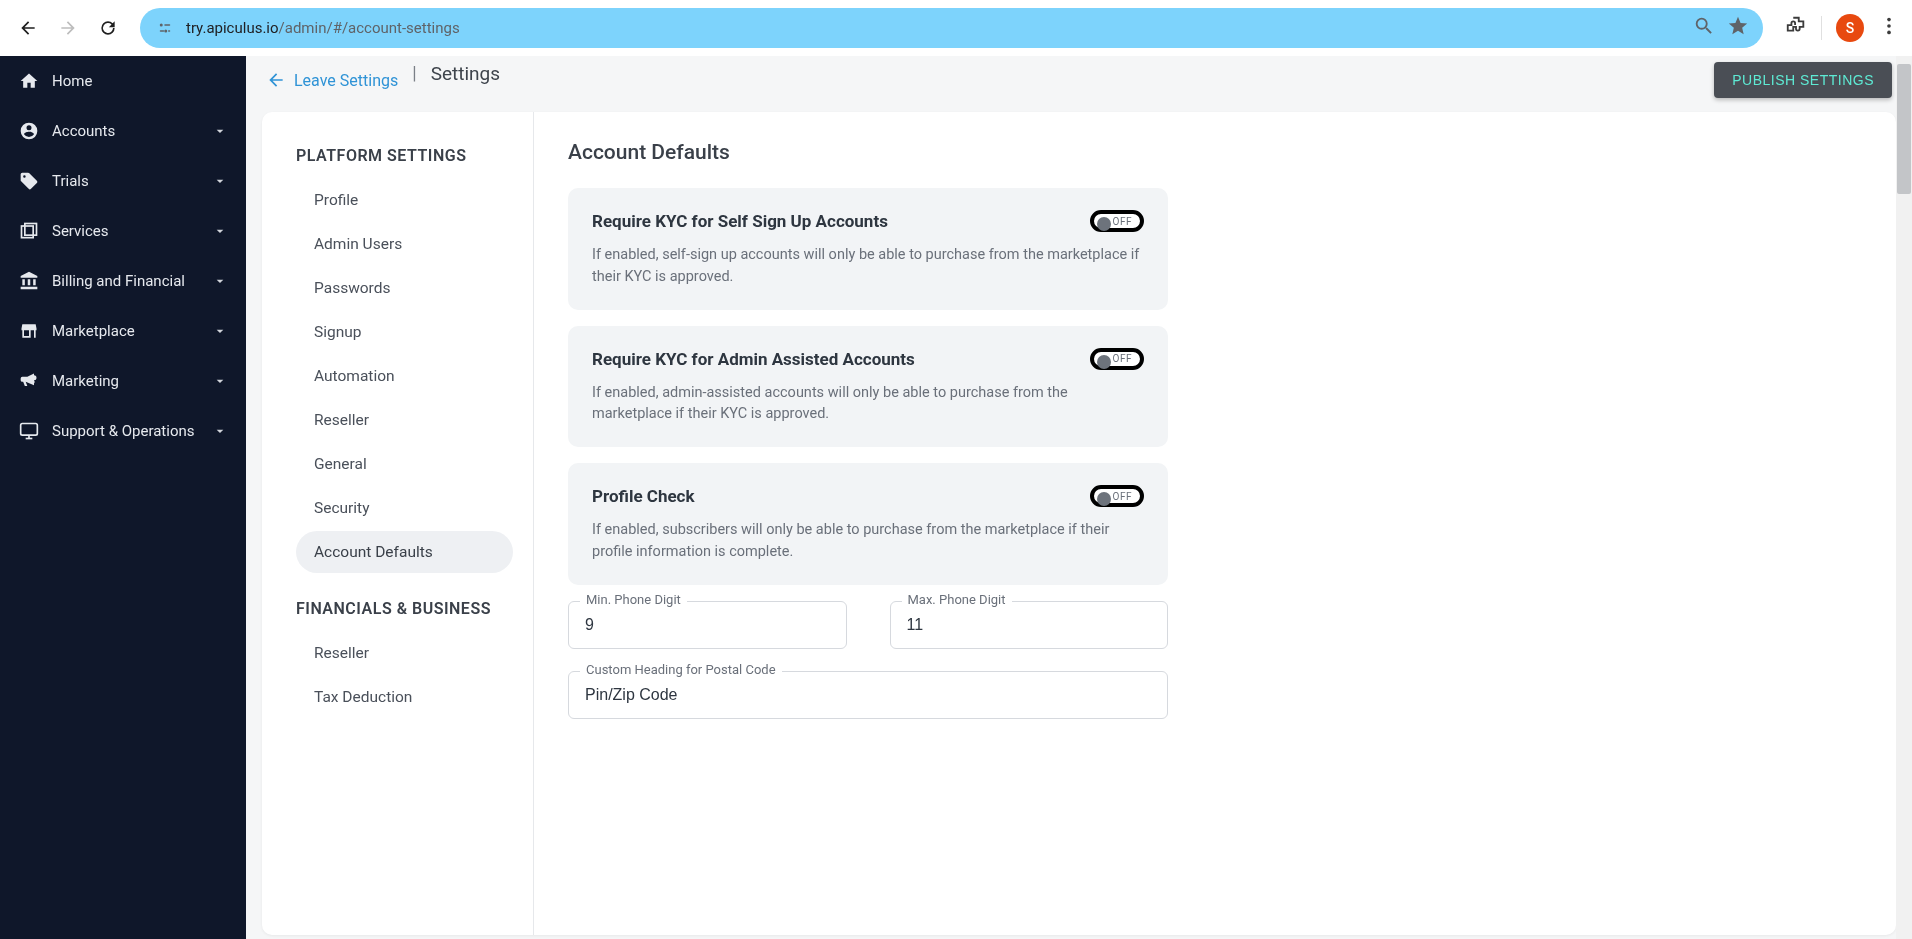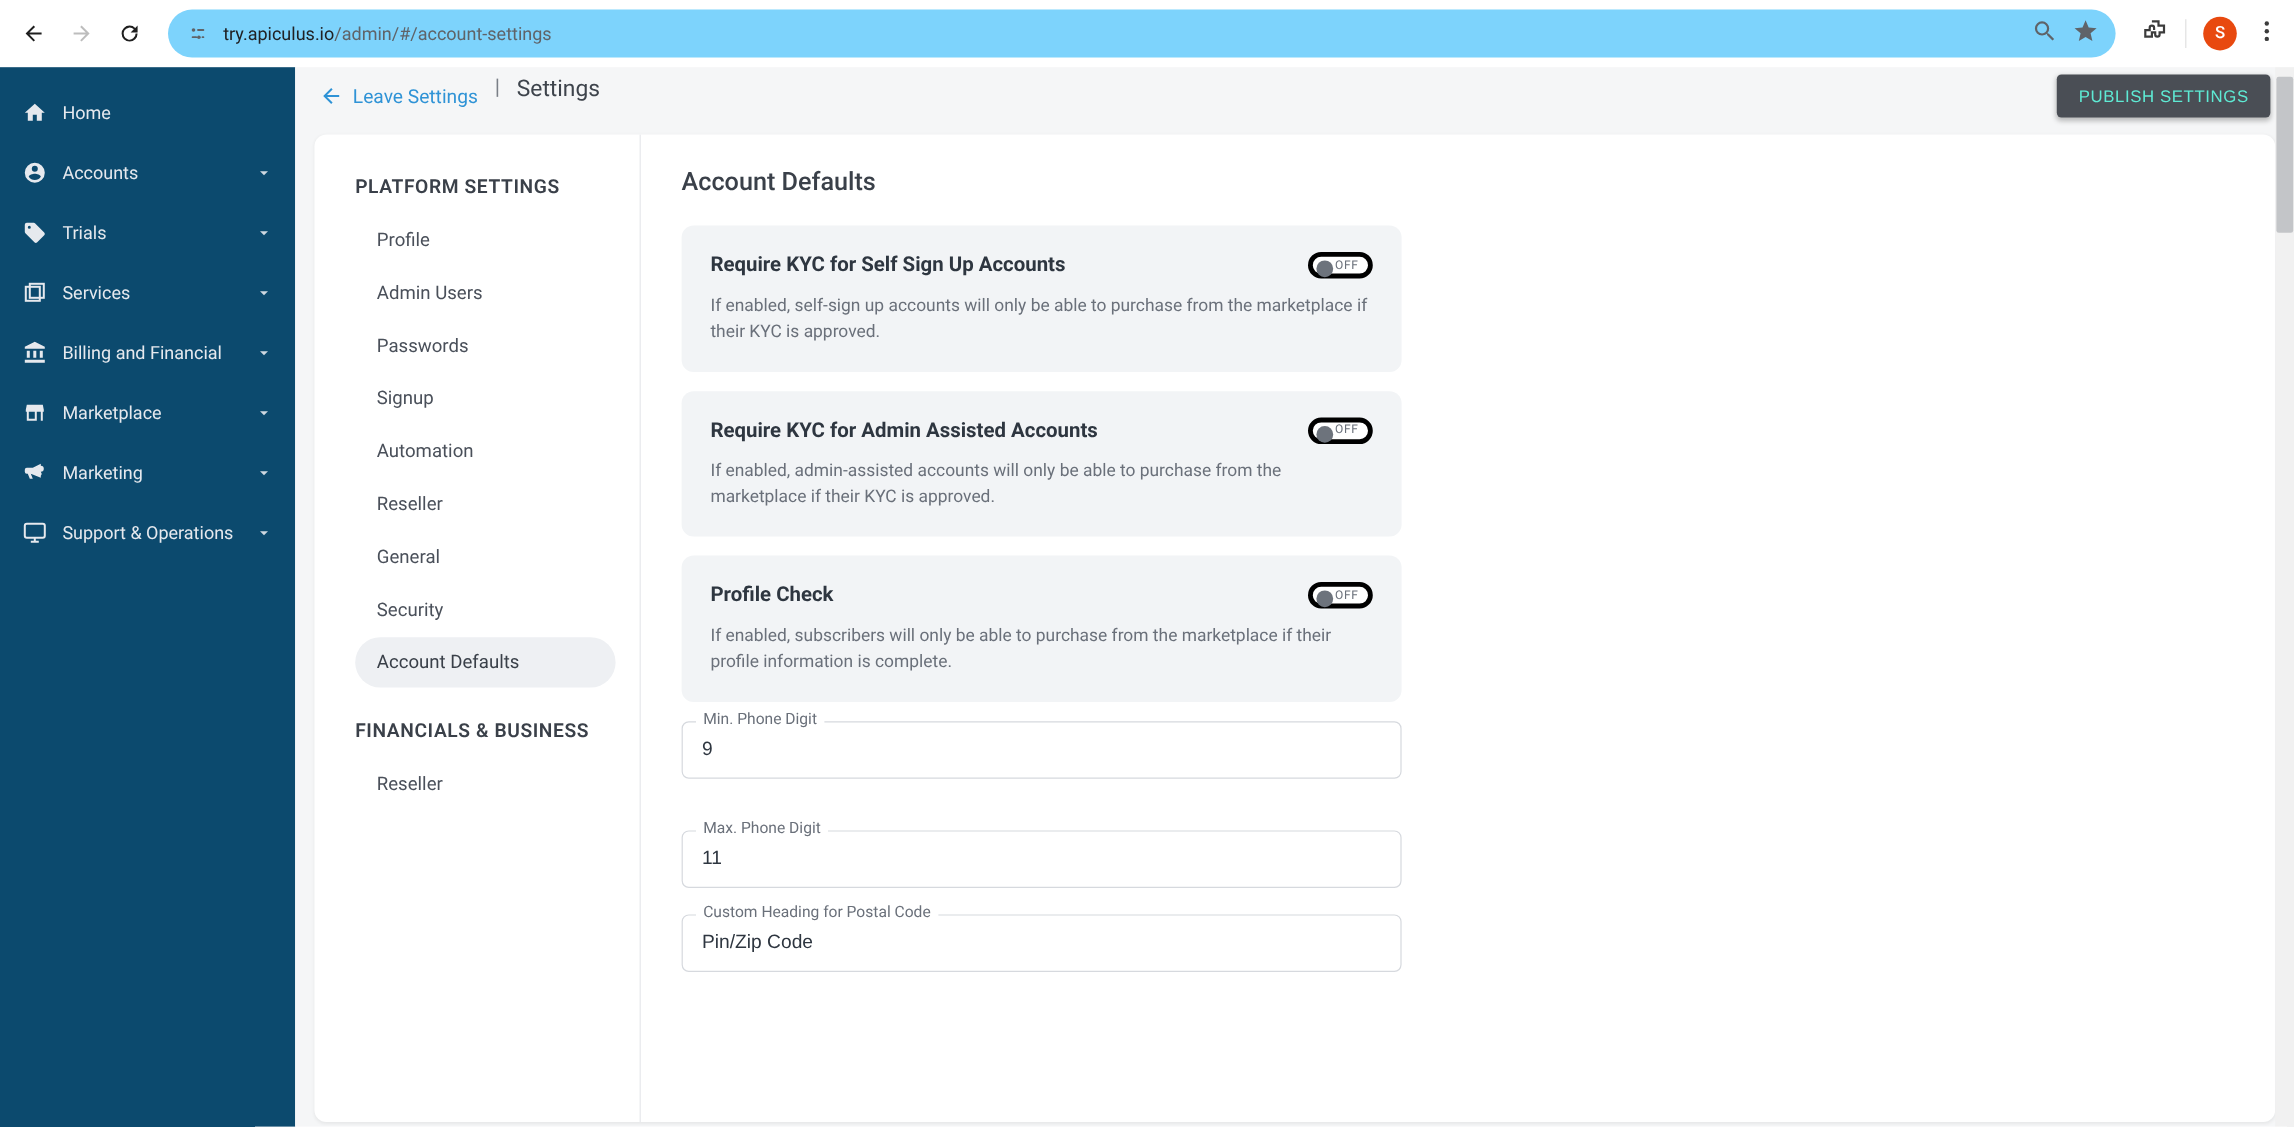--- a/index.html
+++ b/index.html
@@ -15,21 +15,21 @@
   .url { color: #5f6368; font-size: 15px; }
   .url .dark { color: #202124; }
   .addr-right { display:flex; align-items:center; gap:12px; margin-left:auto; }
   .chrome-right { display:flex; align-items:center; gap:14px; padding-left:6px; }
   .chrome-icon { width: 22px; height: 22px; }
   .divider-thin { width:1px; height:24px; background:#e0e0e0; }
   .avatar { width: 28px; height: 28px; border-radius: 50%; background: #e8490f; color:#fff; display:flex; align-items:center; justify-content:center; font-size:14px; font-weight:500; }
   
   
   .app { display:flex; height: calc(100% - 56px); width:100%; }
-  .sidebar { width: 246px; background: #0c4a6e; color: #e6e9ee; padding-top: 13px; }
+  .sidebar { width: 246px; background: #0f172a; color: #e6e9ee; padding-top: 0; }
   .side-item { display:flex; align-items:center; padding: 14px 18px; gap: 12px; cursor:pointer; color: #e6e9ee; }
   .side-item .icon { width:22px; height:22px; display:flex; align-items:center; justify-content:center; }
   .side-item .label { flex:1; font-size:15px; }
   .side-item .chev { width:16px; height:16px; opacity:.9; }
   
   .content-area { flex:1; background:#f5f6f7; position:relative; overflow:hidden; }
   .topbar { display:flex; height:48px; padding: 6px 20px; gap: 14px; }
   .back-link { display:flex; align-items:center; gap:8px; color:#2f93d6; font-size:16px; cursor:pointer; }
   .back-link svg { width:20px; height:20px; fill:#2f93d6; }
   .pipe { color:#7a7f87; font-size:18px; }
@@ -47,21 +47,21 @@
   .main-title { font-size:21px; color:#3a4049; font-weight:500; margin-bottom: 24px; }
   
   .card { background:#f2f4f6; border-radius:10px; padding: 22px 24px; margin-bottom:16px; max-width: 600px; }
   .card-head { display:flex; align-items:center; justify-content:space-between; margin-bottom:12px; }
   .card-title { font-size:17px; font-weight:700; color:#2e3640; }
   .card-desc { font-size:14.5px; color:#6a707a; line-height:1.5; }
   
   .toggle { width:54px; height:22px; border:4px solid #000000; border-radius:12px; background:#fff; position:relative; cursor:pointer; display:flex; align-items:center; justify-content:flex-end; padding-right:8px; font-size:10px; letter-spacing:.5px; color:#6a707a; }
   .toggle .knob { width:14px; height:14px; border-radius:50%; background:#6d737c; position:absolute; left:3px; top:3px; }
   
-  .form-row { display:flex; gap:43px; max-width:600px; margin-top:8px;flex-direction:column; }
+  .form-row { display:flex; gap:43px; max-width:600px; margin-top:8px; }
   .form-field { flex:1; position:relative; }
   .form-field.full { flex-basis:100%; }
   .field-label { position:absolute; left:12px; top:-9px; background:#fff; padding:0 6px; font-size:13px; color:#6a707a; }
   .field-input { width:100%; height:48px; border:1px solid #d6d9de; border-radius:6px; padding: 0 16px; font-size:16px; color:#2e3640; background:#fff; }
   
   .form-row2 { margin-top:22px; max-width:600px; }
   
   .right-scrollbar { position:absolute; right:0; top:0; width:16px; height:100%; background:#f1f1f1; }
   .right-scrollbar .thumb { position:absolute; top:8px; width:14px; left:1px; height:130px; background:#c3c5c8; border-radius:2px; }
 </style>
@@ -248,20 +248,21 @@
             <div class="subnav-item">Signup</div>
             <div class="subnav-item">Automation</div>
             <div class="subnav-item">Reseller</div>
             <div class="subnav-item">General</div>
             <div class="subnav-item">Security</div>
             <div class="subnav-item active">Account Defaults</div>
           </div>
         <div class="subnav-heading second">FINANCIALS &amp; BUSINESS</div>
         <div id="subnav-sec2">
             <div class="subnav-item">Reseller</div>
+            <div class="subnav-item">Tax Deduction</div>
           </div>
       </div>
 
       <div class="main">
         <div class="main-title">Account Defaults</div>
         <div id="cards">
             <div class="card">
               <div class="card-head">
                 <div class="card-title">Require KYC for Self Sign Up Accounts</div>
                 <div class="toggle">

